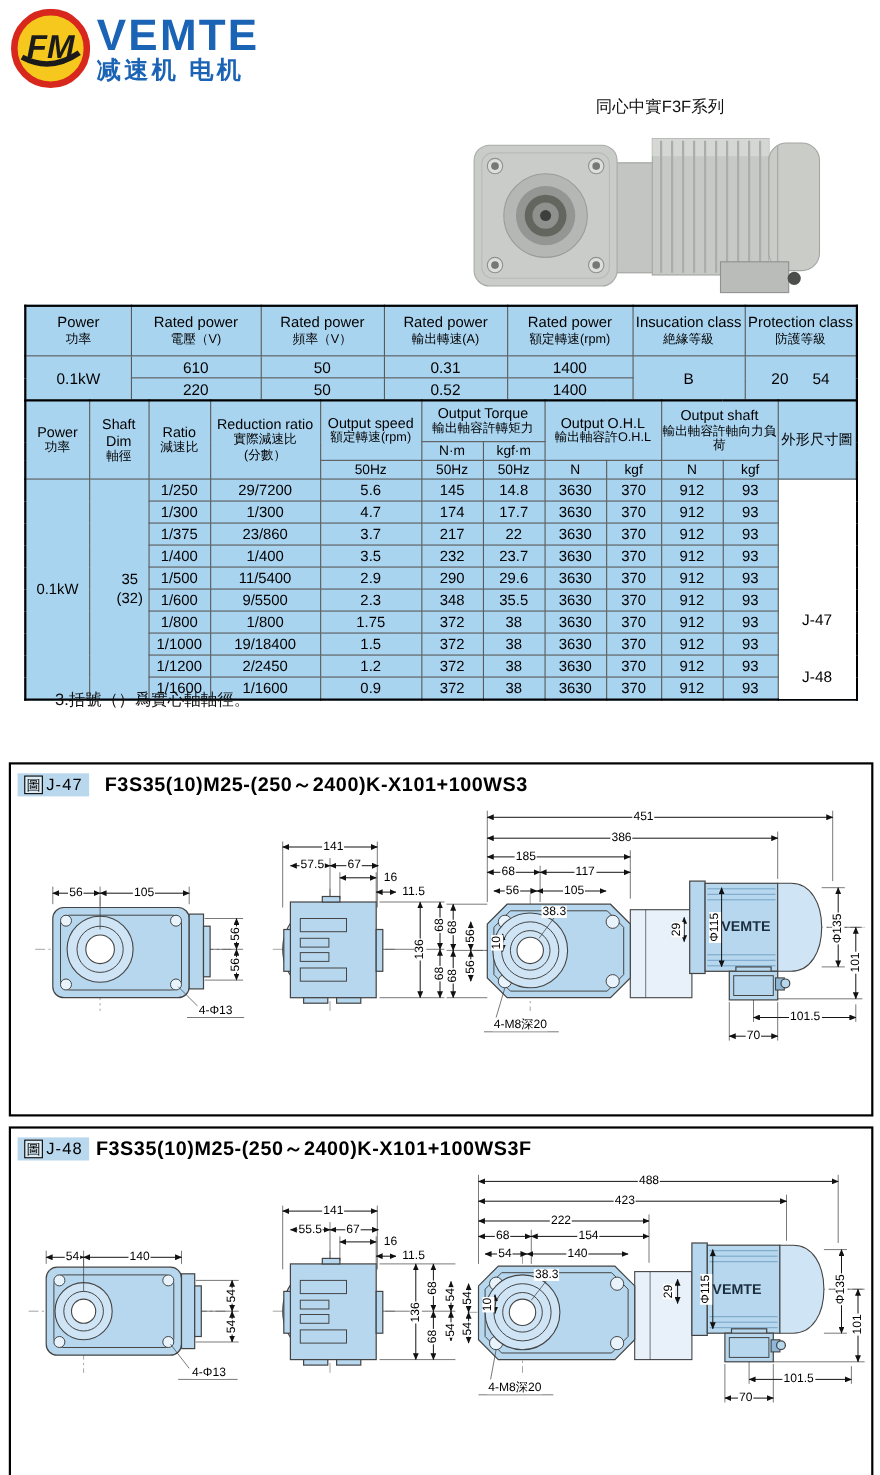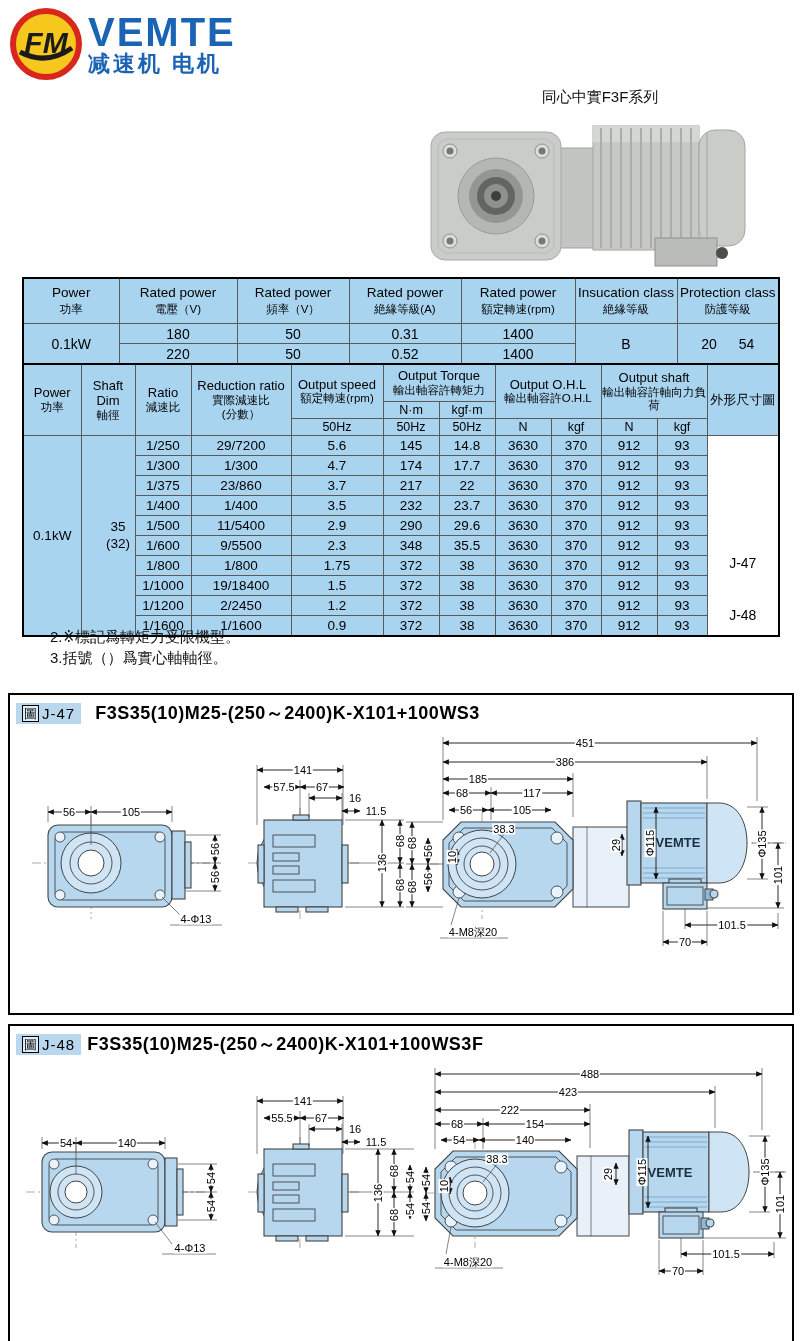--- a/index.html
+++ b/index.html
@@ -131,28 +131,28 @@
         <col style="width:112px">
         <col style="width:114px">
         <col style="width:102px">
         <col style="width:102px">
       </colgroup>
     <tbody>
         <tr>
       <th><span>Power</span><span class="cnh">功率</span></th>
       <th><span>Rated power</span><span class="cnh">電壓（V)</span></th>
       <th><span>Rated power</span><span class="cnh">頻率（V）</span></th>
-      <th><span>Rated power</span><span class="cnh">絶緣等級(A)</span></th>
+      <th><span>Rated power</span><span class="cnh">輸出轉速(A)</span></th>
       <th><span>Rated power</span><span class="cnh">額定轉速(rpm)</span></th>
       <th><span>Insucation class</span><span class="cnh">絶緣等級</span></th>
       <th><span>Protection class</span><span class="cnh">防護等級</span></th>
     </tr>
     <tr>
       <td rowspan="2" class="powcell">0.1kW</td>
-      <td>180</td>
+      <td>610</td>
       <td>50</td>
       <td>0.31</td>
       <td>1400</td>
       <td rowspan="2" class="powcell">B</td>
       <td rowspan="2" class="powcell prot">20 54</td>
     </tr>
     <tr>
       <td>220</td>
       <td>50</td>
       <td>0.52</td>
@@ -319,21 +319,20 @@
           <td>38</td>
           <td>3630</td>
           <td>370</td>
           <td>912</td>
           <td>93</td>
         </tr>
       </tbody>
   </table>
 
   <div class="notes">
-    <div class="ind">2.※標記爲轉矩力受限機型。</div>
     <div class="ind">3.括號（）爲實心軸軸徑。</div>
   </div>
 
   <div class="figbox" id="fig47">
     <div class="figtitlebar">
       <span class="badge">
         <span class="bicon">圖</span>
         <span class="btext">J-47</span>
       </span>
       <span class="figtitle">F3S35(10)M25-(250～2400)K-X101+100WS3</span>

